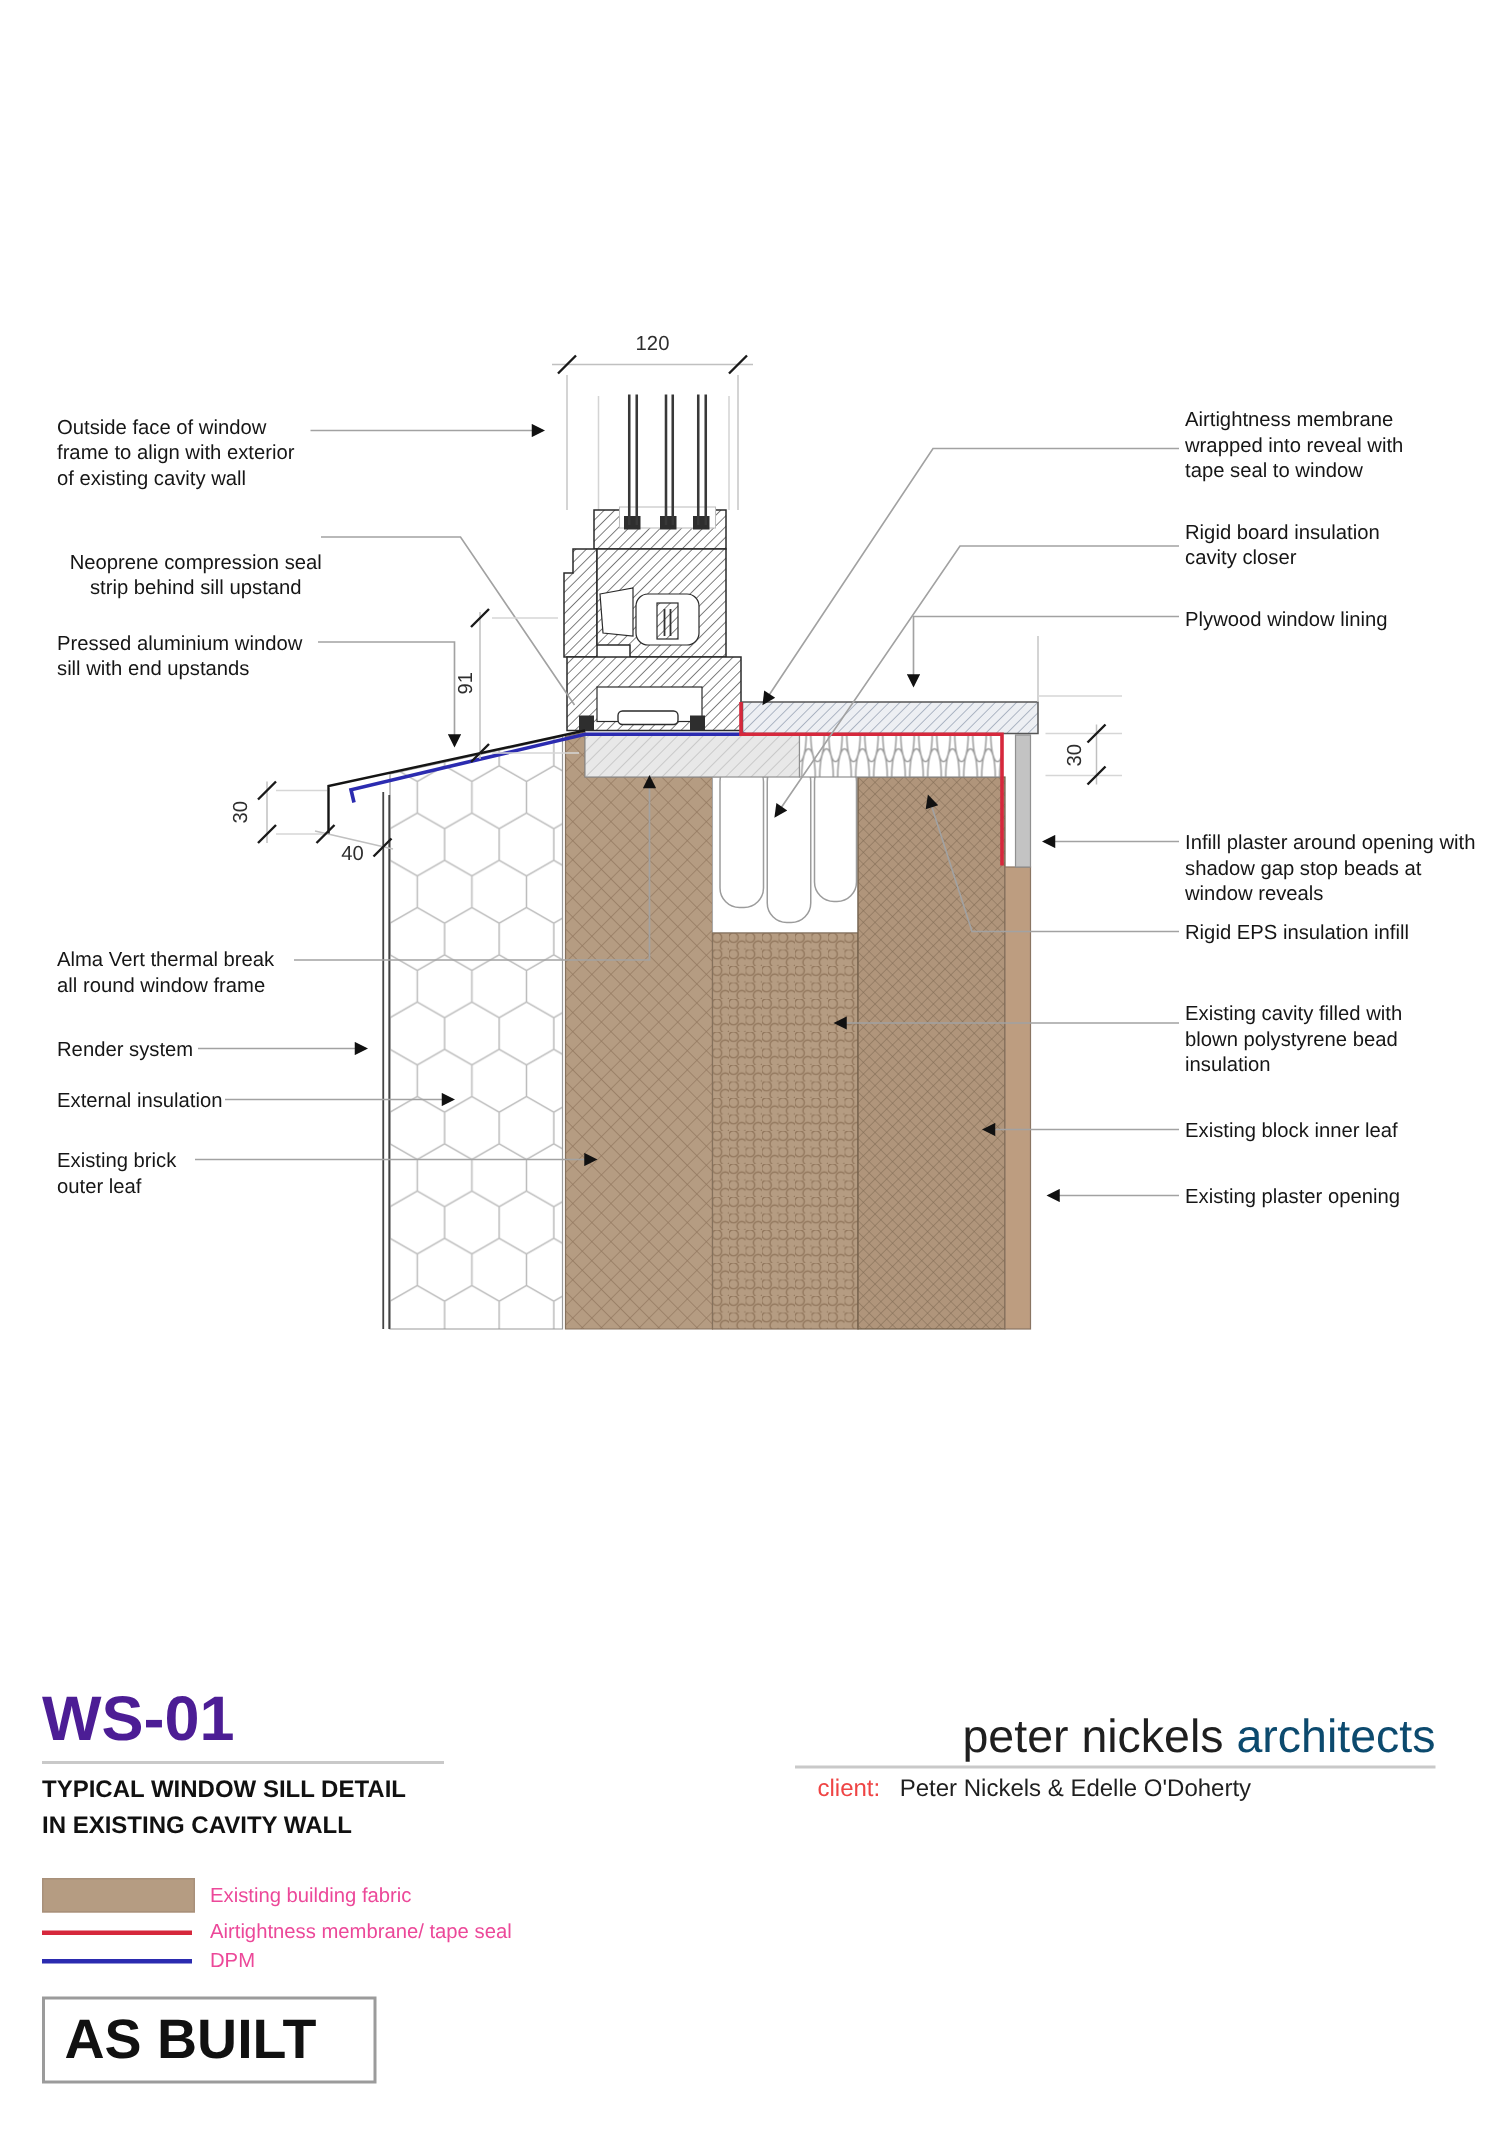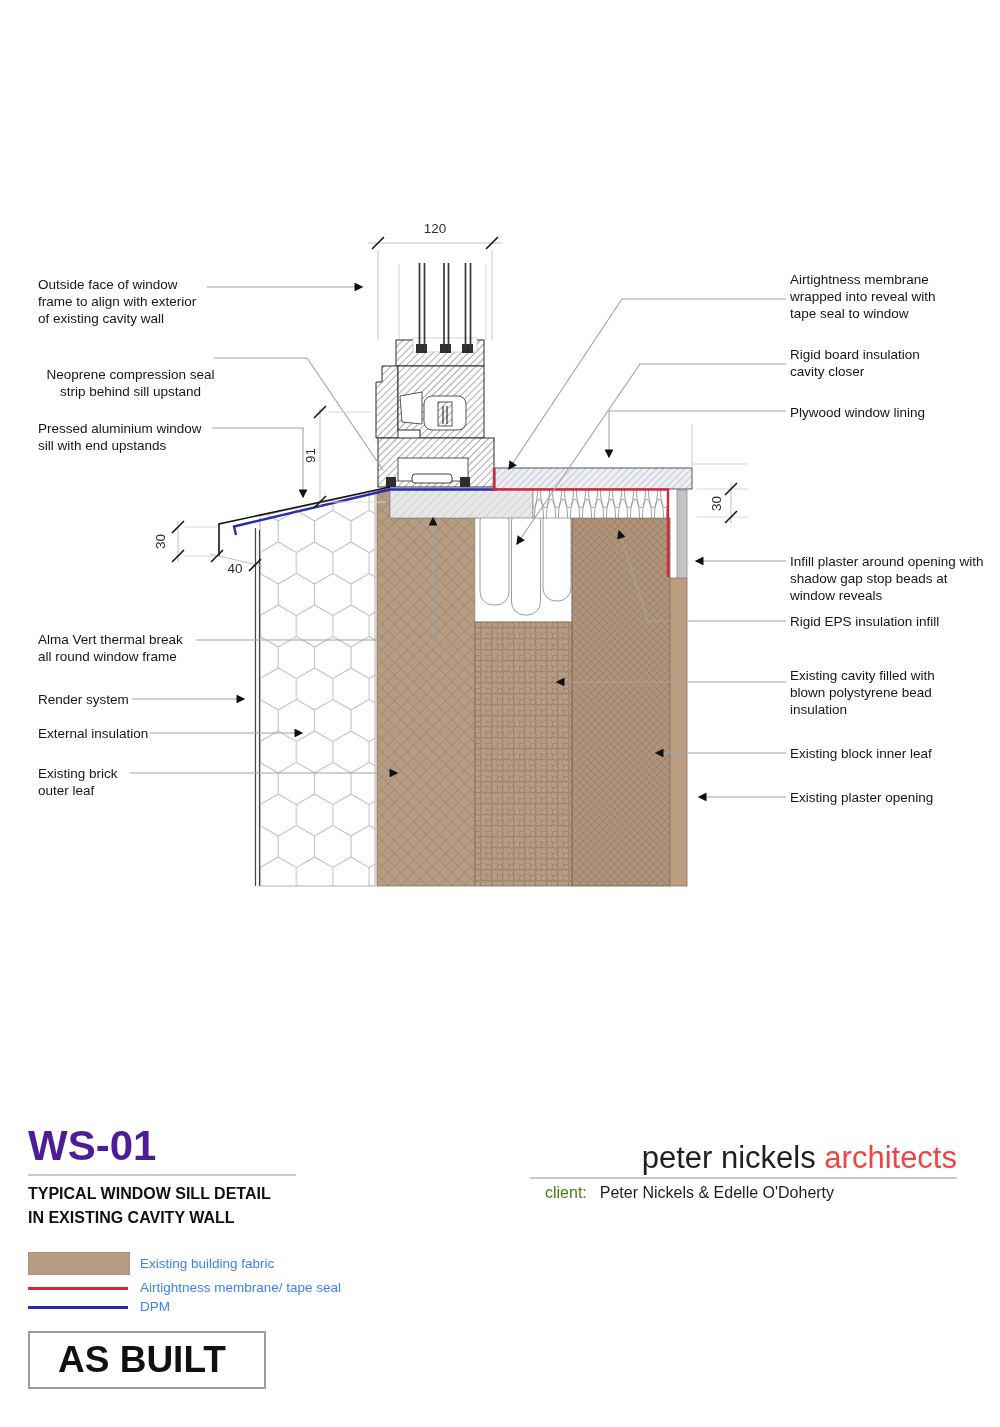--- a/index.html
+++ b/index.html
@@ -4,31 +4,31 @@
 <style>
   html,body{margin:0;padding:0;background:#ffffff;}
   body{position:relative;width:1000px;height:1427px;font-family:"Liberation Sans",sans-serif;overflow:hidden;}
   .lbl{position:absolute;font-size:13.5px;line-height:17px;color:#161616;}
   .dim{position:absolute;font-size:13.5px;color:#2e2e2e;text-align:center;}
   .rot{transform:rotate(-90deg);}
   #drawing-svg{position:absolute;left:0;top:0;}
   .code{position:absolute;left:28px;top:1122px;font-size:42px;font-weight:700;color:#4c1d95;}
   .code-rule{position:absolute;left:28px;top:1174px;width:268px;height:2px;background:#c9c9c9;}
   .dtitle{position:absolute;left:28px;top:1182px;width:250px;font-size:16px;font-weight:700;line-height:24px;color:#111;}
-  .legend-label{position:absolute;left:140px;font-size:13.5px;color:#3b82f6;}
+  .legend-label{position:absolute;left:140px;font-size:13.5px;color:#ec4899;}
   .sw-fabric{position:absolute;left:28px;top:1252px;width:100px;height:21px;background:#b59c82;border:1px solid #a8907a;}
   .sw-red{position:absolute;left:28px;top:1287px;width:100px;height:2.5px;background:#d6283c;}
   .sw-blue{position:absolute;left:28px;top:1306px;width:100px;height:2.5px;background:#2b2bb0;}
   .asbuilt{position:absolute;left:28px;top:1331px;width:206px;height:54px;border:2px solid #9b9b9b;
-           font-size:37px;font-weight:700;color:#111;line-height:54px;padding-left:28px;box-sizing:content-box;}
+           font-size:37px;font-weight:700;color:#111;line-height:54px;padding-left:13px;box-sizing:content-box;}
   .firm{position:absolute;right:43px;top:1140px;width:600px;text-align:right;font-size:31px;color:#1f1f1f;white-space:nowrap;}
-  .firm .suffix{color:#ef4444;margin-top:39px;}
+  .firm .suffix{color:#0c4a6e;margin-top:39px;}
   .firm-rule{position:absolute;left:530px;top:1177px;width:427px;height:2px;background:#c9c9c9;}
   .client-row{position:absolute;left:545px;top:1184px;font-size:16px;white-space:nowrap;}
-  .client-row .clabel{color:#4d7c0f;margin-right:13px;}
+  .client-row .clabel{color:#ef4444;margin-right:13px;}
   .client-row .cname{color:#1f1f1f;}
 </style>
 </head>
 <body>
 
 <svg id="drawing-svg" width="1000" height="1000" viewBox="0 0 1000 1000">
   <defs>
     <marker id="arr" viewBox="0 0 10 10" refX="8.5" refY="5" markerWidth="11" markerHeight="8" orient="auto-start-reverse">
       <path d="M0,0 L10,5 L0,10 Z" fill="#111"></path>
     </marker>

